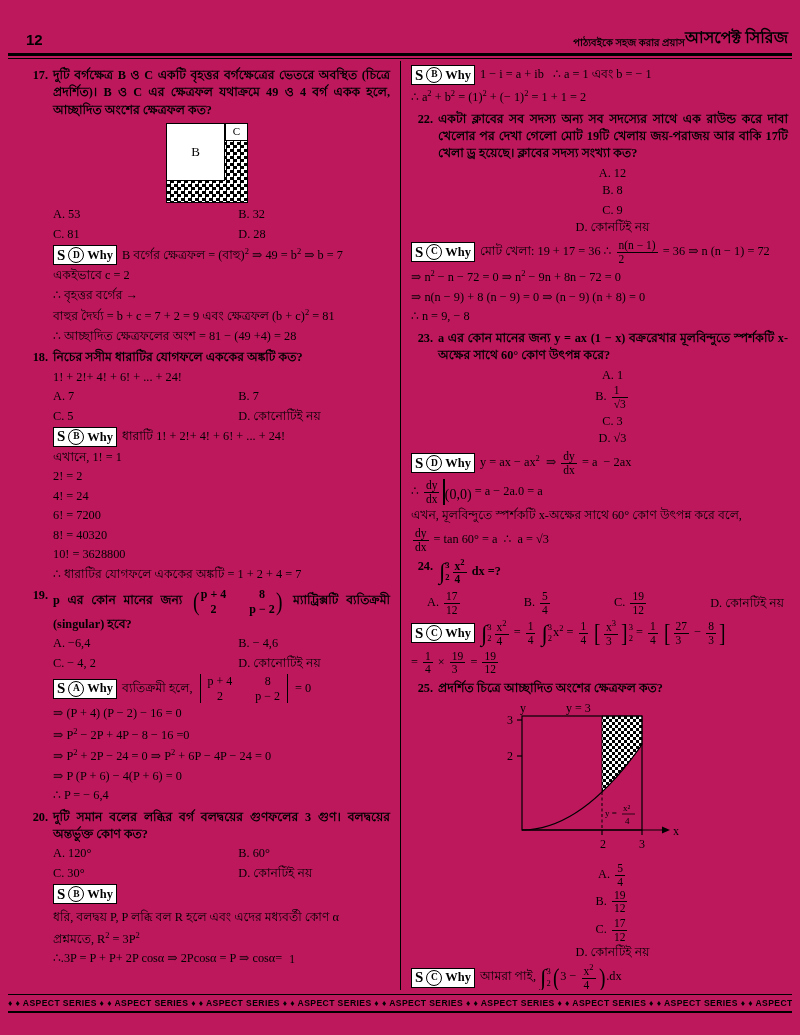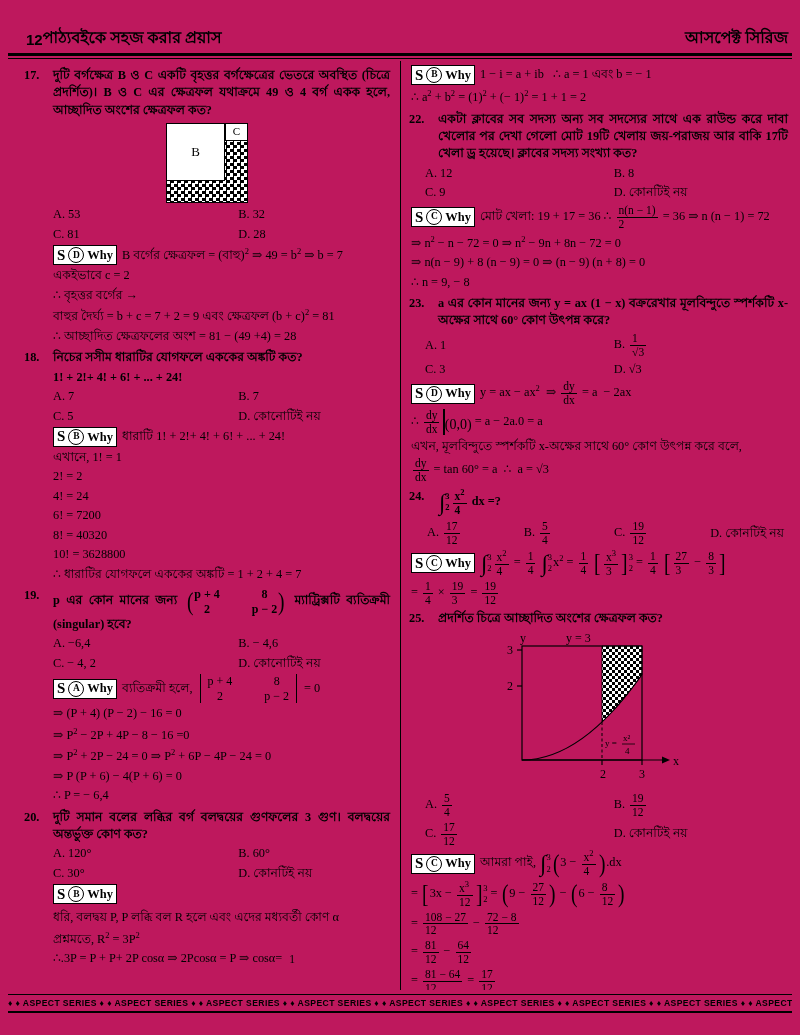--- a/index.html
+++ b/index.html
@@ -2,34 +2,34 @@
 <html><head>
 <meta charset="utf-8">
 <style>
   html,body{margin:0;padding:0;background:#fff;}
   .page{width:800px;height:1035px;background:#be185d;color:#000;overflow:hidden;
         font-family:"Liberation Serif","DejaVu Serif",serif;font-size:12.3px;line-height:1.42;
         display:flex;flex-direction:column;box-sizing:border-box;}
   
   .hdr{height:50px;display:flex;align-items:flex-end;padding:0 12px 3px 26px;font-weight:bold;}
   .hdr .pg{font-size:15px;font-family:"Liberation Sans","DejaVu Sans",sans-serif;}
-  .hdr .c{flex:1;text-align:left;font-size:16px;}
+  .hdr .c{flex:1;text-align:right;font-size:10px;}
   .hdr .r{font-size:16px;}
   .hrule{margin:0 8px;border-top:3px solid #000;border-bottom:1.2px solid #000;height:2px;}
   
   .cols{flex:1;display:flex;margin:2px 8px 0;overflow:hidden;}
   .lcol{width:392px;box-sizing:border-box;padding:2px 10px 0 16px;}
   .rcol{flex:1;border-left:1.5px solid #000;box-sizing:border-box;padding:2px 4px 0 8px;}
   
   .q{display:flex;gap:5px;margin-top:4px;}
-  .qn{flex:0 0 24px;font-weight:bold;}
+  .qn{flex:0 0 24px;font-weight:bold;text-align:right;}
   .qt{flex:1;font-weight:bold;text-align:justify;}
   .orow{display:flex;margin:2px 0 1px 29px;align-items:center;}
   .orow>span:first-child{flex:0 0 55%;}
-  .rcol .orow{margin-left:16px;}
+  .rcol .orow{margin-left:28px;flex-direction:column;}
   .rcol .orow>span:first-child{flex:0 0 52%;}
   .orow4{display:flex;margin:4px 0 2px 18px;padding-right:4px;justify-content:space-between;align-items:center;}
   .sl{margin:2px 0 0 29px;text-align:justify;}
   .rcol .sl{margin-left:2px;}
   .sl.noind{margin-left:2px;}
   .slf{display:flex;align-items:center;gap:5px;flex-wrap:wrap;}
   
   .bdg{display:inline-flex;align-items:center;border:1.6px solid #000;padding:0 3px;gap:3px;
        background:#fff;vertical-align:middle;flex:none;height:18px;}
   .bs{font-weight:bold;font-size:15px;line-height:1;}
@@ -40,21 +40,21 @@
   sup{font-size:8.5px;}
   sub{font-size:14px;}
   .fr{display:inline-block;vertical-align:middle;text-align:left;line-height:1.12;margin:0 2px;font-size:11.5px;}
   .fr>span{display:block;padding:0 2px;}
   .fr>span+span{border-top:1px solid #000;}
   .ig{display:inline-flex;align-items:center;vertical-align:middle;margin:0 1px;}
   .is{font-size:23px;line-height:1;font-weight:400;}
   .il,.lm{display:inline-flex;flex-direction:column;font-size:8.5px;line-height:1.35;vertical-align:middle;justify-content:center;}
   .bp{display:inline-block;font-size:26px;font-weight:400;line-height:0.85;vertical-align:middle;transform:scaleX(.75);}
   .mx{display:inline-flex;align-items:center;vertical-align:middle;margin:0 2px;}
-  .mg{display:inline-grid;grid-template-columns:auto auto;column-gap:32px;text-align:center;font-size:12px;line-height:1.2;}
+  .mg{display:inline-grid;grid-template-columns:auto auto;column-gap:23px;text-align:center;font-size:12px;line-height:1.2;}
   .det{border-left:1.4px solid #000;border-right:1.4px solid #000;padding:0 7px;}
   .vb{display:inline-block;width:1.4px;height:26px;background:#000;vertical-align:middle;margin-left:2px;}
   
   .fig17{position:relative;width:80px;height:78px;border:1.2px solid #000;margin:4px auto 3px;
          background-image:repeating-conic-gradient(#000 0% 25%, #fff 25% 50%);background-size:7px 7px;}
   .f17b{position:absolute;left:0;top:0;width:57px;height:56px;background:#fff;
         border-right:1.2px solid #000;border-bottom:1.2px solid #000;
         display:flex;align-items:center;justify-content:center;font-size:13px;}
   .f17c{position:absolute;right:0;top:0;width:21px;height:16px;background:#fff;
         border-left:1.2px solid #000;border-bottom:1.2px solid #000;
@@ -109,21 +109,21 @@
       </div>
       <div class="sl">একইভাবে c = 2</div>
       <div class="sl">∴ বৃহত্তর বর্গের →</div>
       <div class="sl">বাহুর দৈর্ঘ্য = b + c = 7 + 2 = 9 এবং ক্ষেত্রফল (b + c)<sup>2</sup> = 81</div>
       <div class="sl">∴ আচ্ছাদিত ক্ষেত্রফলের অংশ = 81 − (49 +4) = 28</div>
 
       <div class="q">
         <span class="qn">18.</span>
         <div class="qt">নিচের সসীম ধারাটির যোগফলে এককের অঙ্কটি কত?</div>
       </div>
-      <div class="sl" style="font-weight:bold">1! + 2!+ 4! + 6! + ... + 24!</div>
+      <div class="sl" style="font-weight:normal">1! + 2!+ 4! + 6! + ... + 24!</div>
       <div class="orow">
         <span>A. 7</span>
         <span>B. 7</span>
       </div>
       <div class="orow">
         <span>C. 5</span>
         <span>D. কোনোটিই নয়</span>
       </div>
       <div class="sl slf">
         <span class="bdg">

